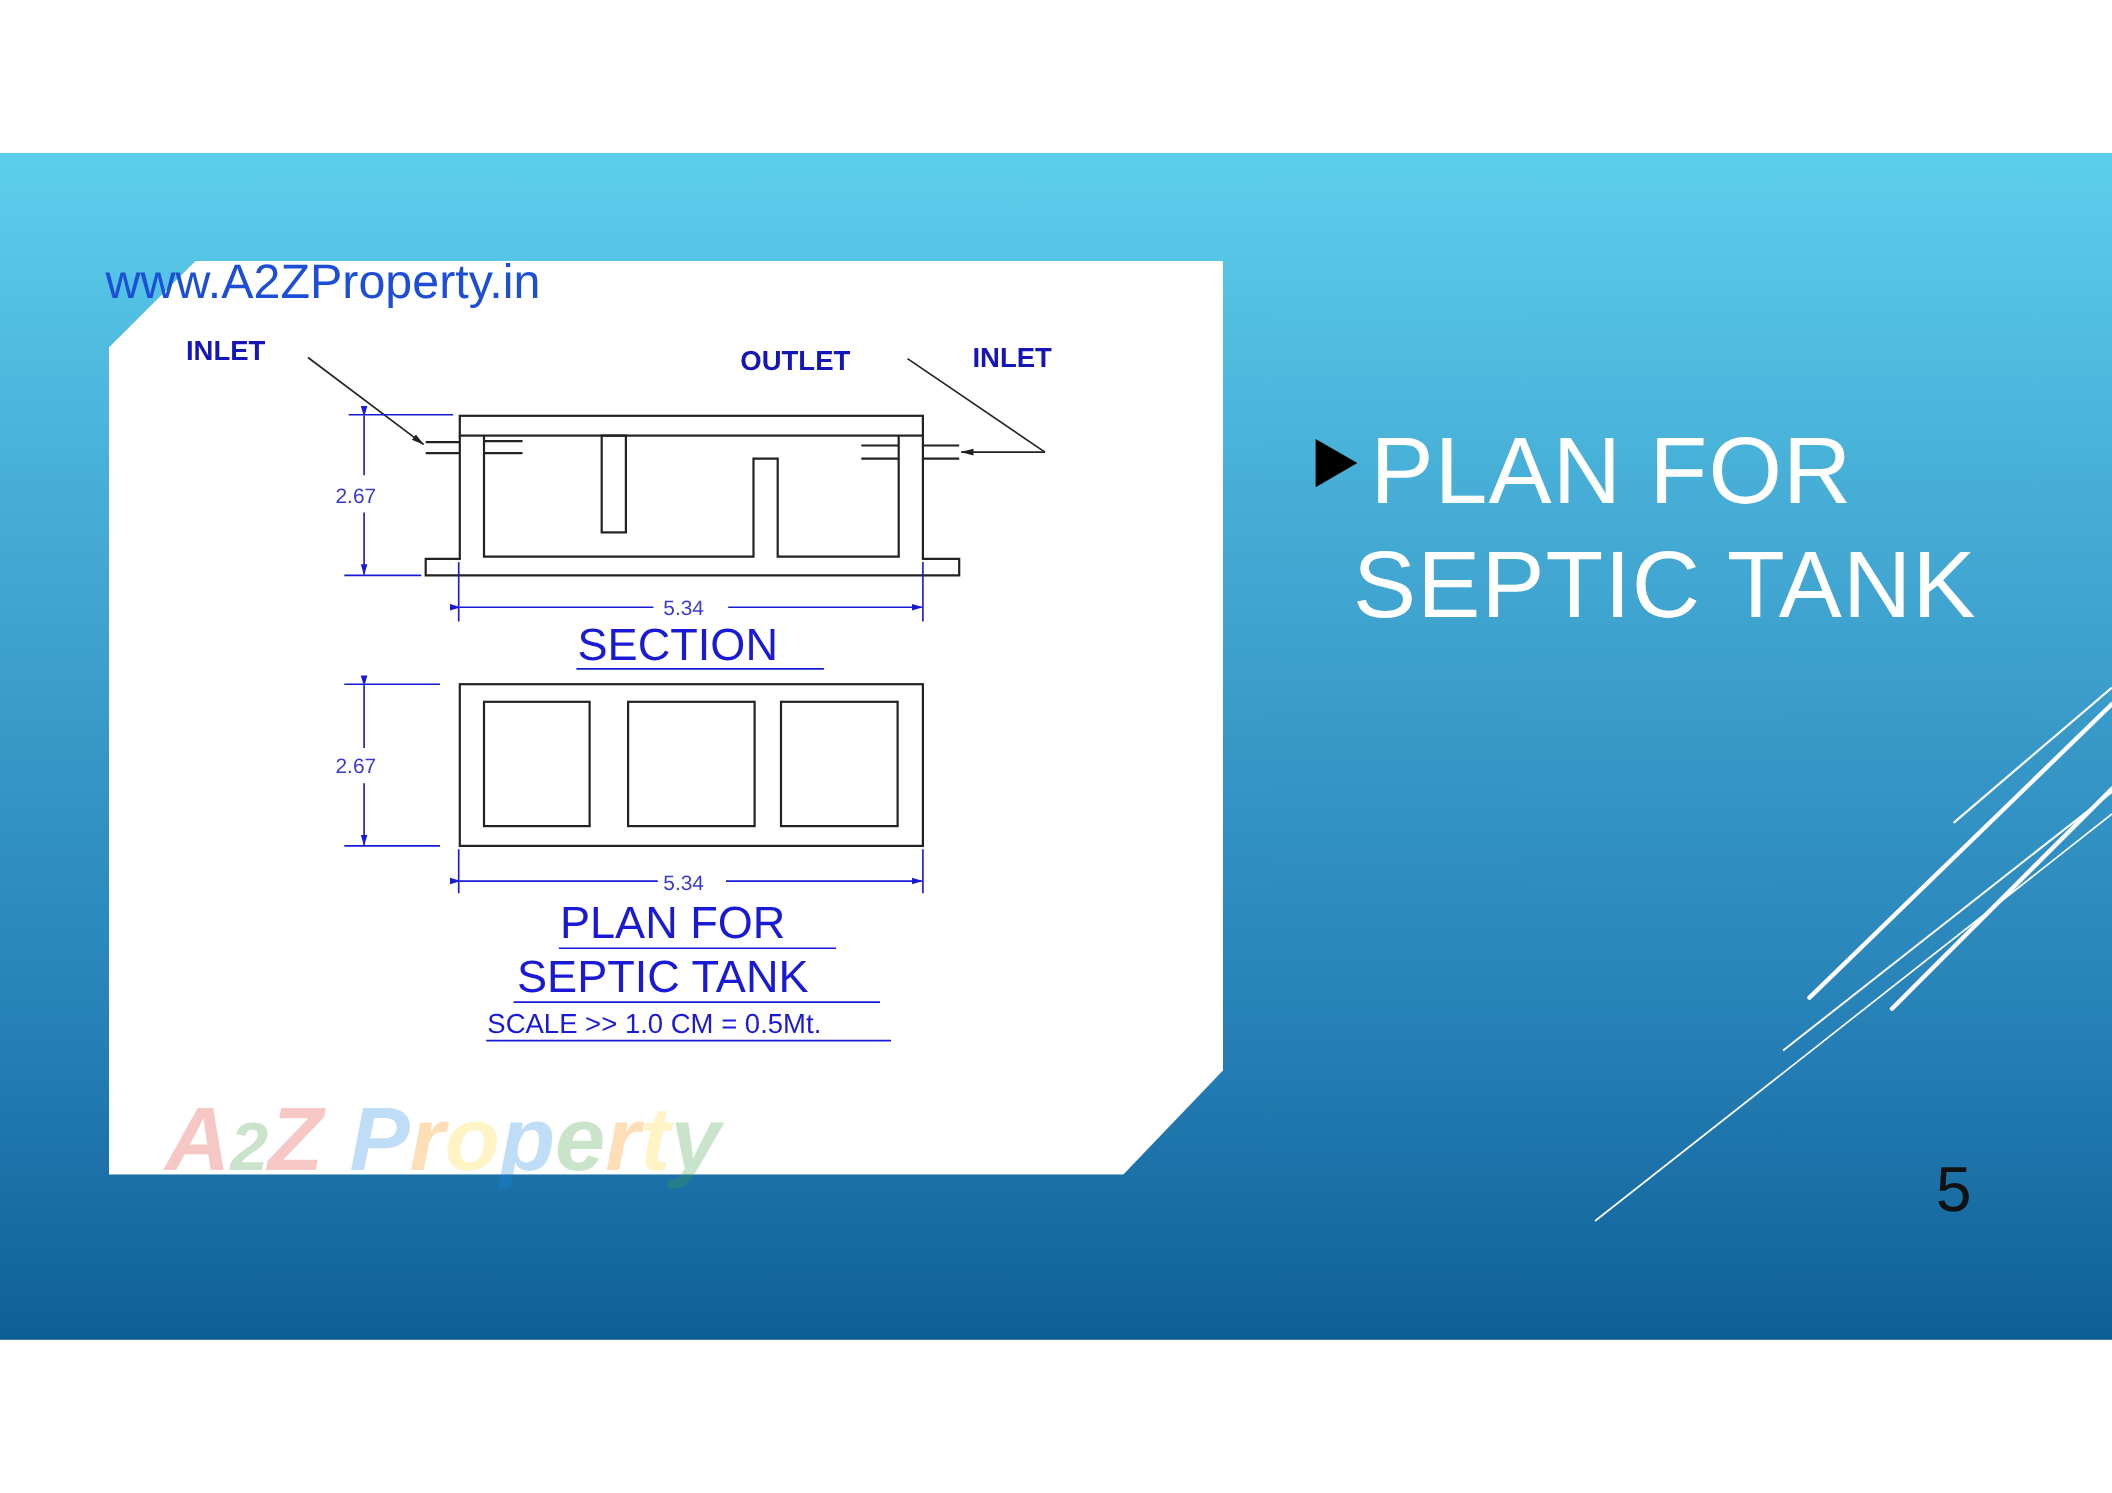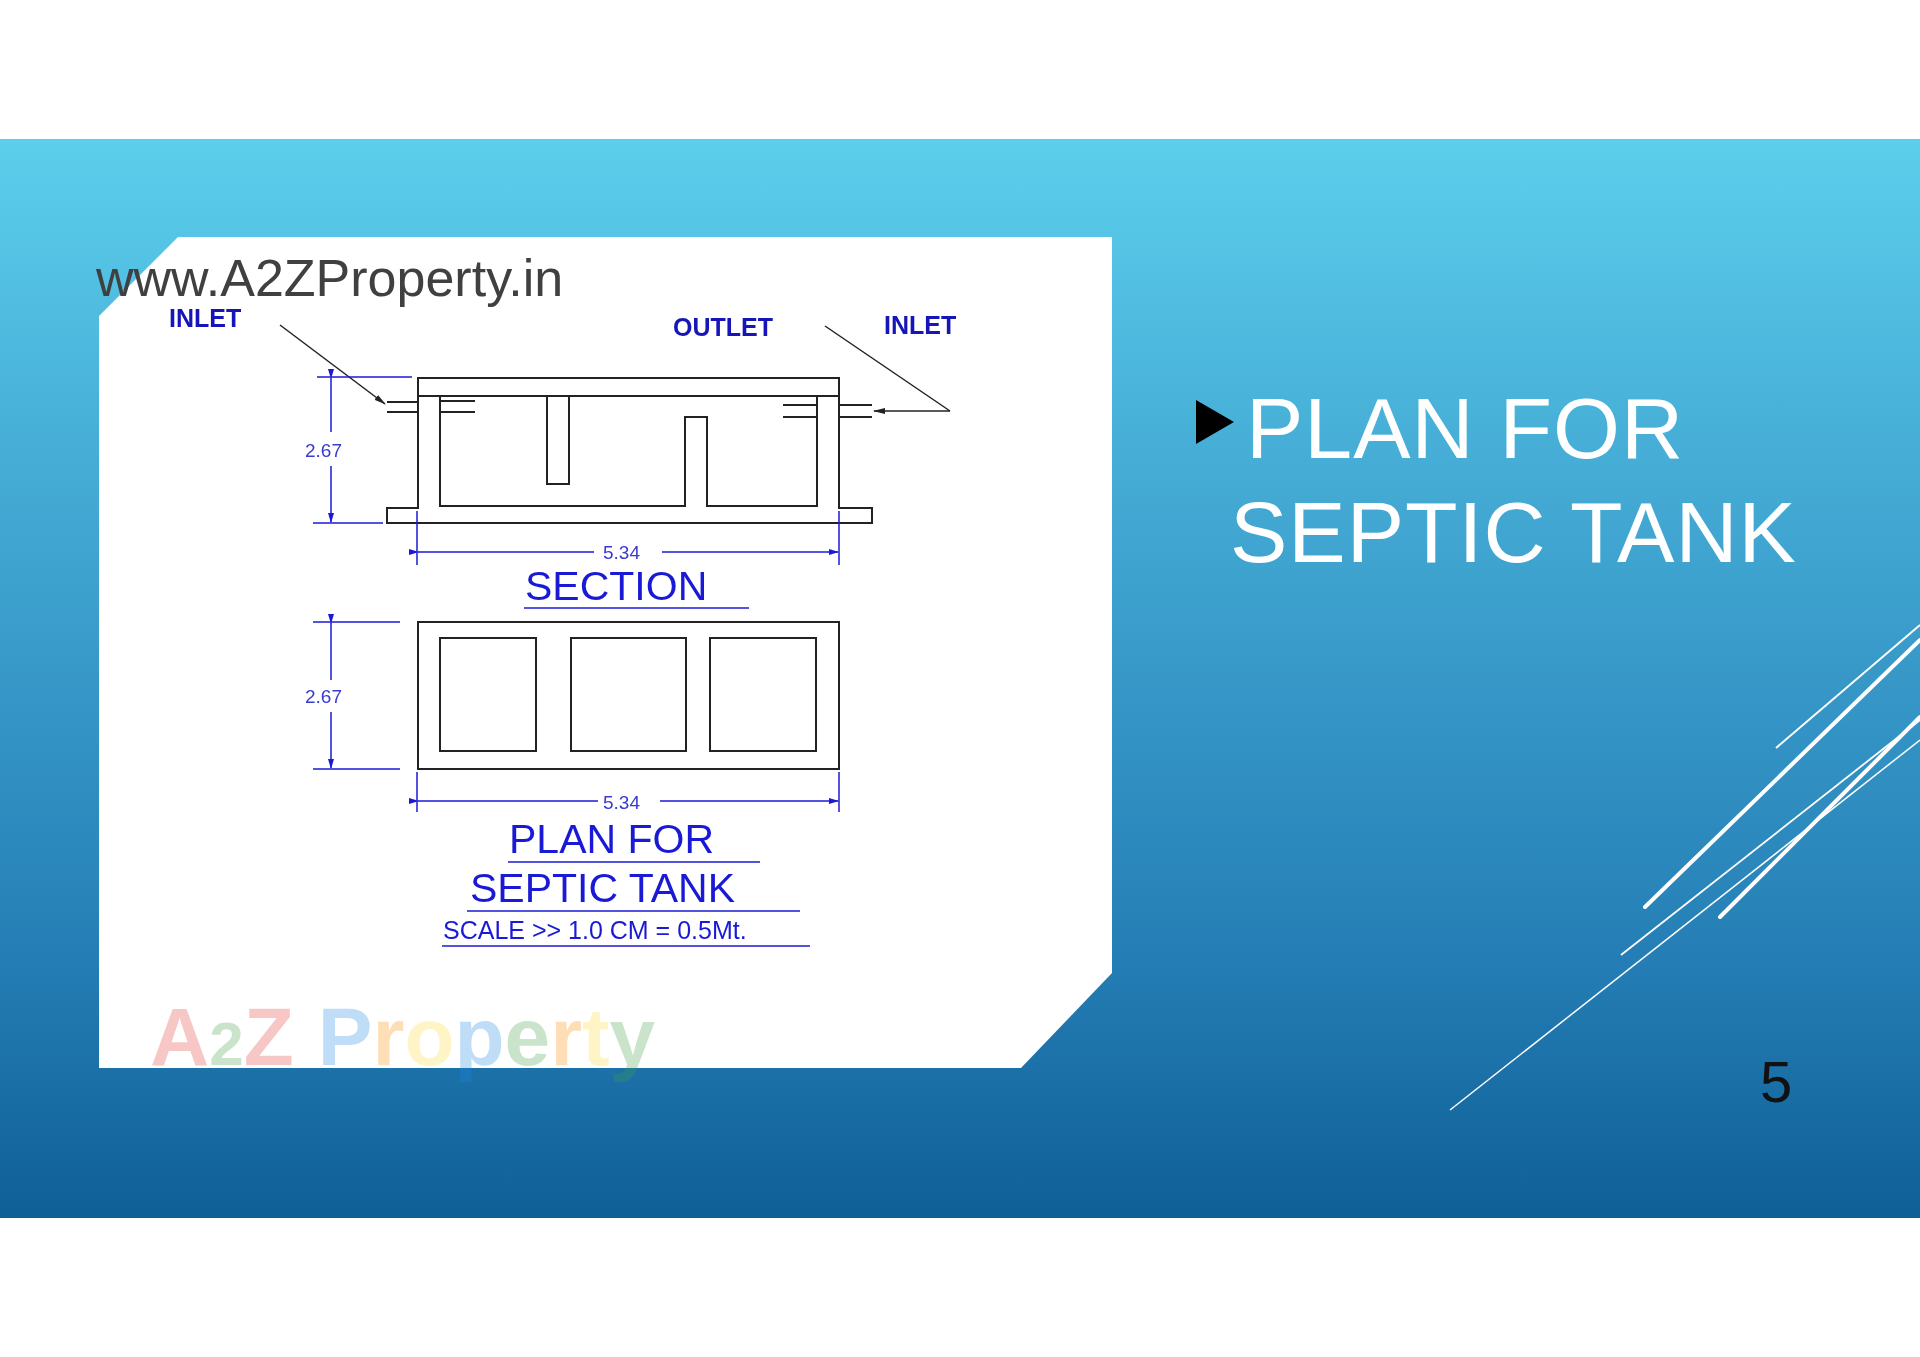--- a/index.html
+++ b/index.html
@@ -13,27 +13,27 @@
     background: linear-gradient(to bottom, #5ccfec 0%, #49b2d9 25%, #3798c8 50%, #257fb6 75%, #0f5f97 100%);
   }
   .deco-lines { position: absolute; left: 0; top: 0; width: 1920px; height: 1357px; pointer-events: none; }
   .card {
     position: absolute; left: 99px; top: 237px; width: 1013px; height: 831px;
     background: #ffffff;
     clip-path: polygon(79px 0, 100% 0, 100% 736px, 922px 100%, 0 100%, 0 79px);
   }
   .drawing { position: absolute; left: 0; top: 0; width: 1920px; height: 1357px; }
   .watermark-top {
-    position: absolute; left: 96px; top: 248px;
-    font-size: 52px; color: #404040; letter-spacing: 0px;
+    position: absolute; left: 96px; top: 232px;
+    font-size: 44px; color: #1d4ed8; letter-spacing: 0px;
     white-space: nowrap;
   }
   .watermark-logo {
     position: absolute; left: 150px; top: 990px;
-    font-size: 82px; font-weight: bold; white-space: nowrap; opacity: 0.28;
+    font-size: 82px; font-weight: bold; white-space: nowrap; opacity: 0.28; font-style: italic;
   }
   .watermark-logo span { display: inline-block; }
   .title {
     position: absolute; left: 1196px; top: 376px; width: 640px;
     color: #ffffff; font-size: 86px; line-height: 104px; font-weight: normal;
     letter-spacing: 1px;
   }
   .title .bullet {
     display: inline-block; width: 0; height: 0;
     border-top: 22px solid transparent; border-bottom: 22px solid transparent;

